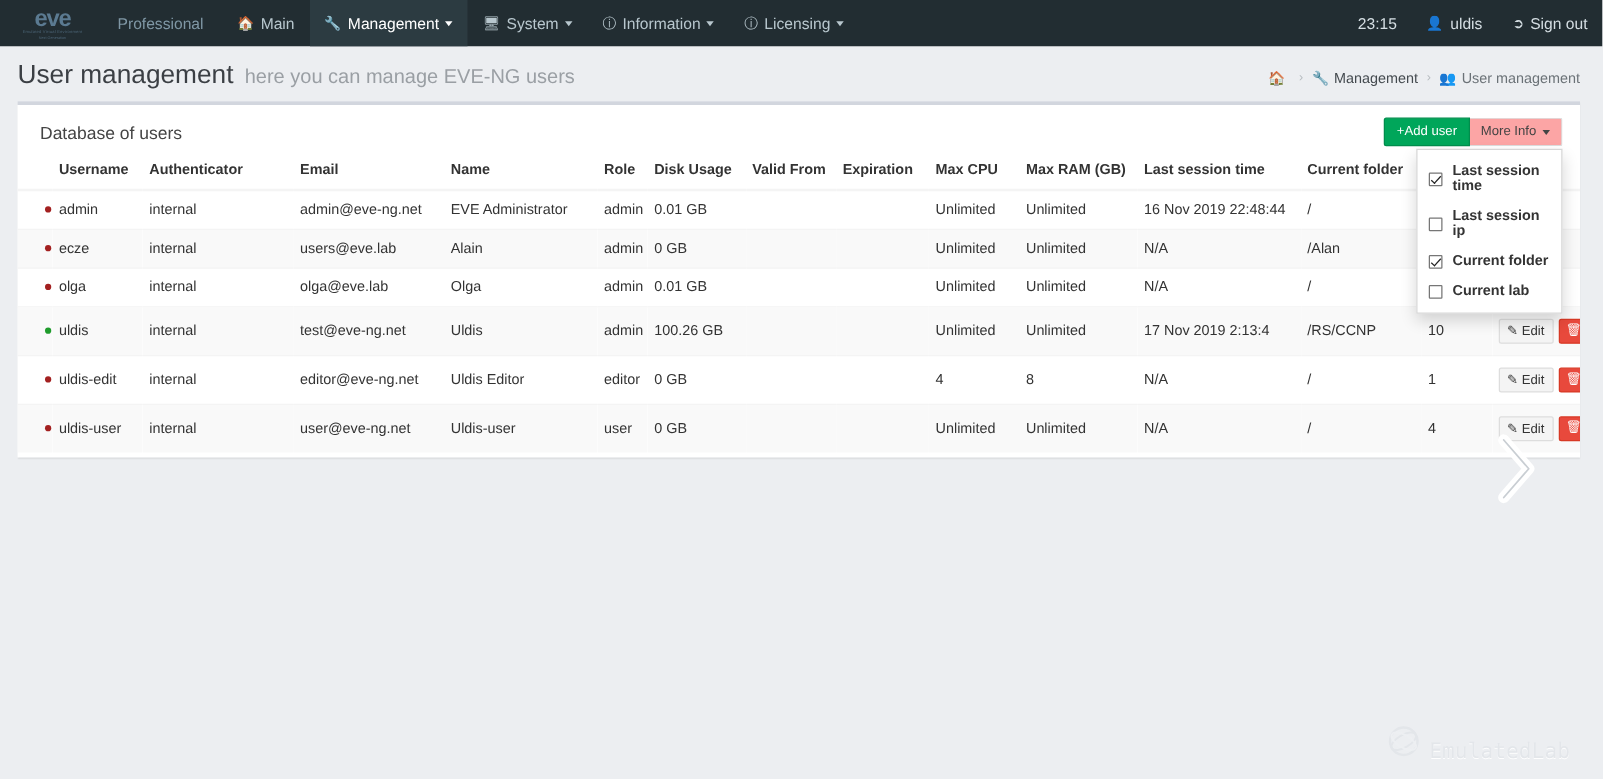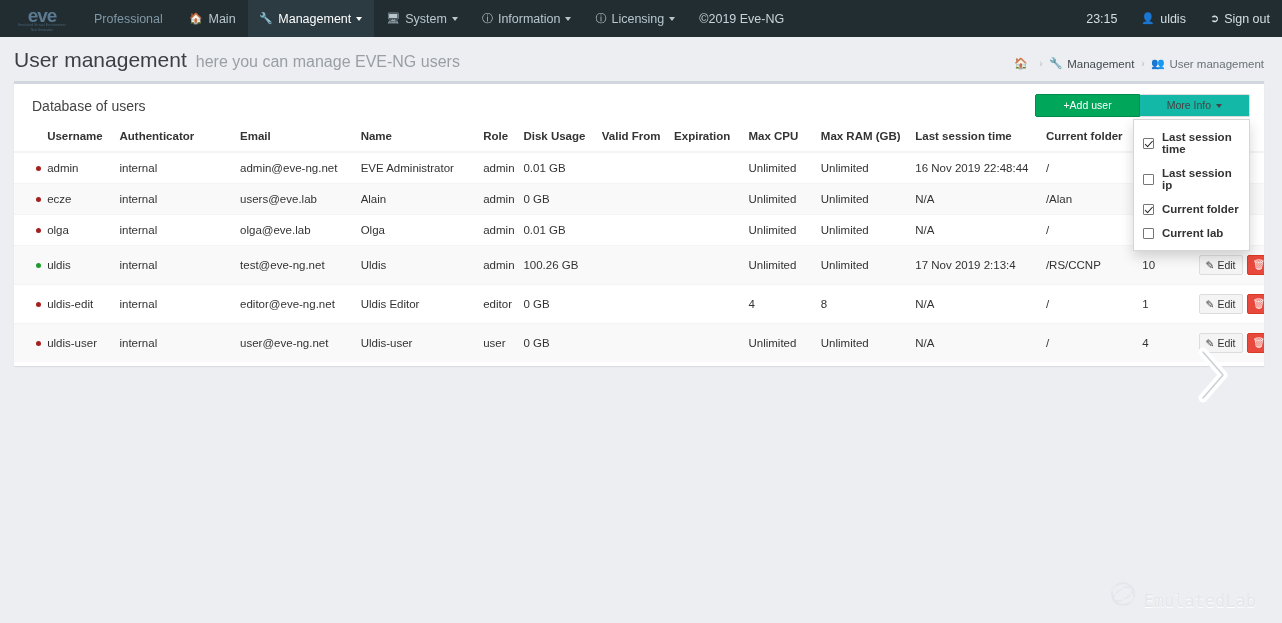--- a/index.html
+++ b/index.html
@@ -130,36 +130,36 @@
     color: #444;
     font-weight: 400;
   }
   .card-actions {
     margin-left: auto;
     display: flex;
     position: relative;
   }
   .btn {
     font-size: 10.5px;
-    padding: 4px 27px;
+    padding: 4px 9px;
     border: 1px solid transparent;
     border-radius: 2px;
     cursor: pointer;
     line-height: 13px;
     white-space: nowrap;
   }
   .btn-add {
     background: #00a65a;
     color: #fff;
     border-color: #008d4c;
     border-top-right-radius: 0;
     border-bottom-right-radius: 0;
   }
   .btn-more {
-    background: #14b8a6;
+    background: #fca5a5;
     color: #444;
     border-color: #ddd;
     border-left: none;
     border-top-left-radius: 0;
     border-bottom-left-radius: 0;
     display: flex;
     align-items: center;
   }
 
   
@@ -337,21 +337,20 @@
       <span>Information</span>
       <span class="caret"></span>
     </div>
 
     <div class="nav-item">
       <span class="ico">ⓘ</span>
       <span>Licensing</span>
       <span class="caret"></span>
     </div>
 
-    <div class="nav-item plain">©2019 Eve-NG</div>
   </div>
 
   <div class="nav-right">
     <div class="nav-item plain">23:15</div>
     <div class="nav-item">
       <span class="ico">👤</span>
       <span>uldis</span>
     </div>
     <div class="nav-item">
       <span class="ico">➲</span>

